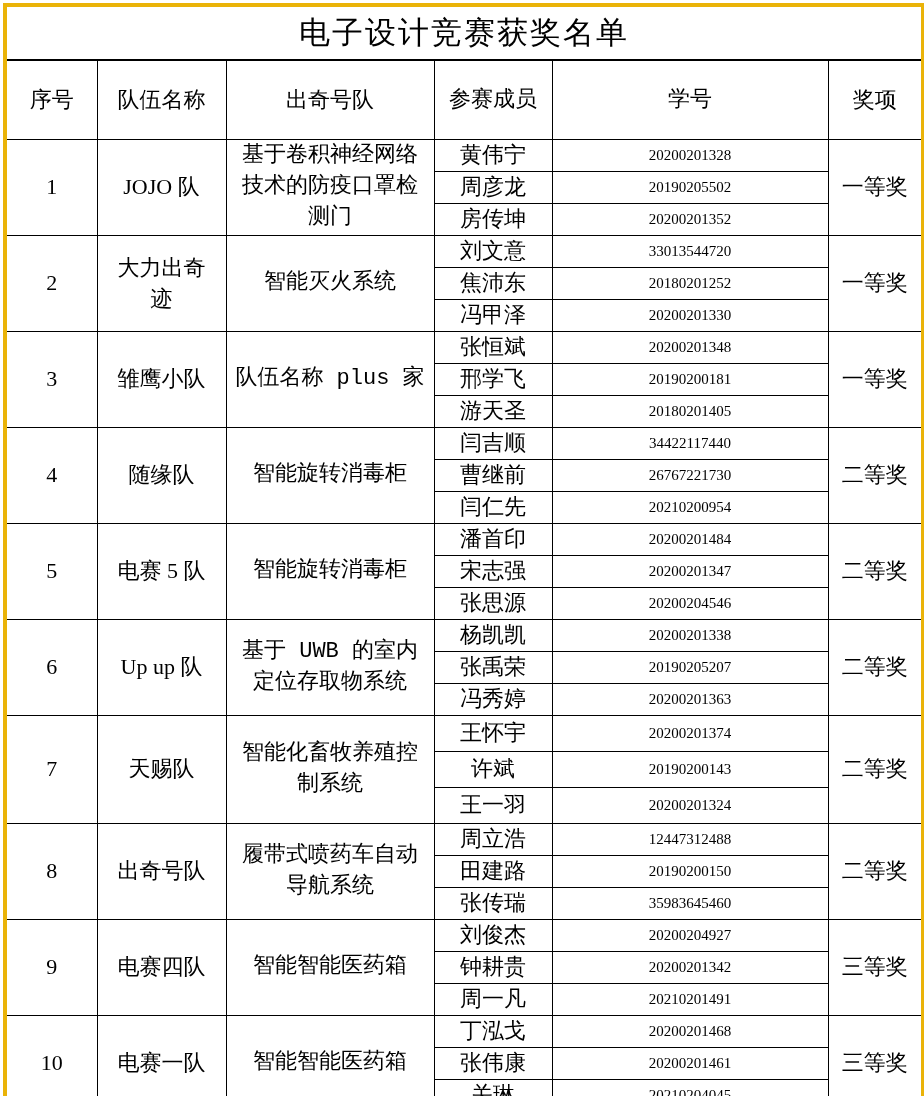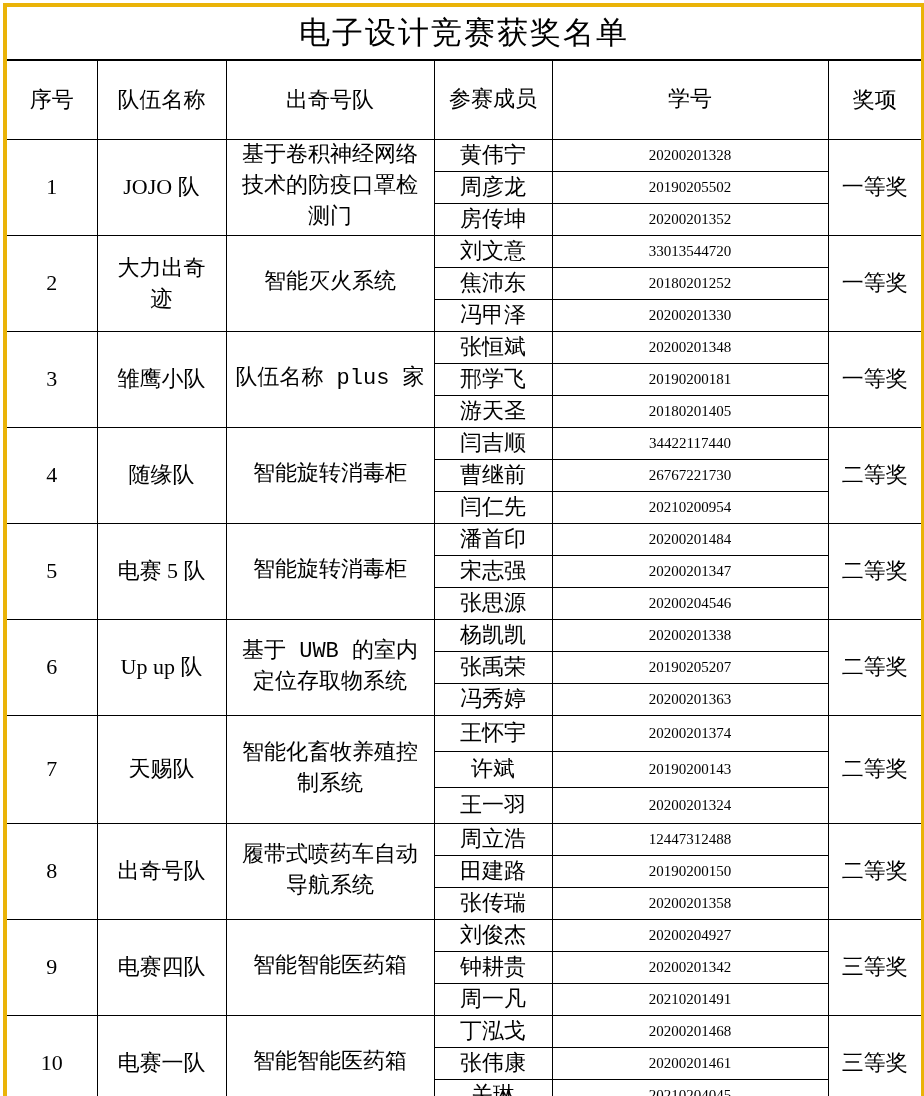--- a/index.html
+++ b/index.html
@@ -195,21 +195,21 @@
         <td class="member-name-cell">周立浩</td>
         <td class="student-id-cell">12447312488</td>
         <td class="award-cell" rowspan="3">二等奖</td>
       </tr>
       <tr>
         <td class="member-name-cell">田建路</td>
         <td class="student-id-cell">20190200150</td>
       </tr>
       <tr>
         <td class="member-name-cell">张传瑞</td>
-        <td class="student-id-cell">20200201358</td>
+        <td class="student-id-cell">35983645460</td>
       </tr>
       <tr>
         <td class="seq-cell" rowspan="3">9</td>
         <td class="team-name-cell" rowspan="3">电赛四队</td>
         <td class="topic-cell" rowspan="3">智能智能医药箱</td>
         <td class="member-name-cell">刘俊杰</td>
         <td class="student-id-cell">20200204927</td>
         <td class="award-cell" rowspan="3">三等奖</td>
       </tr>
       <tr>

